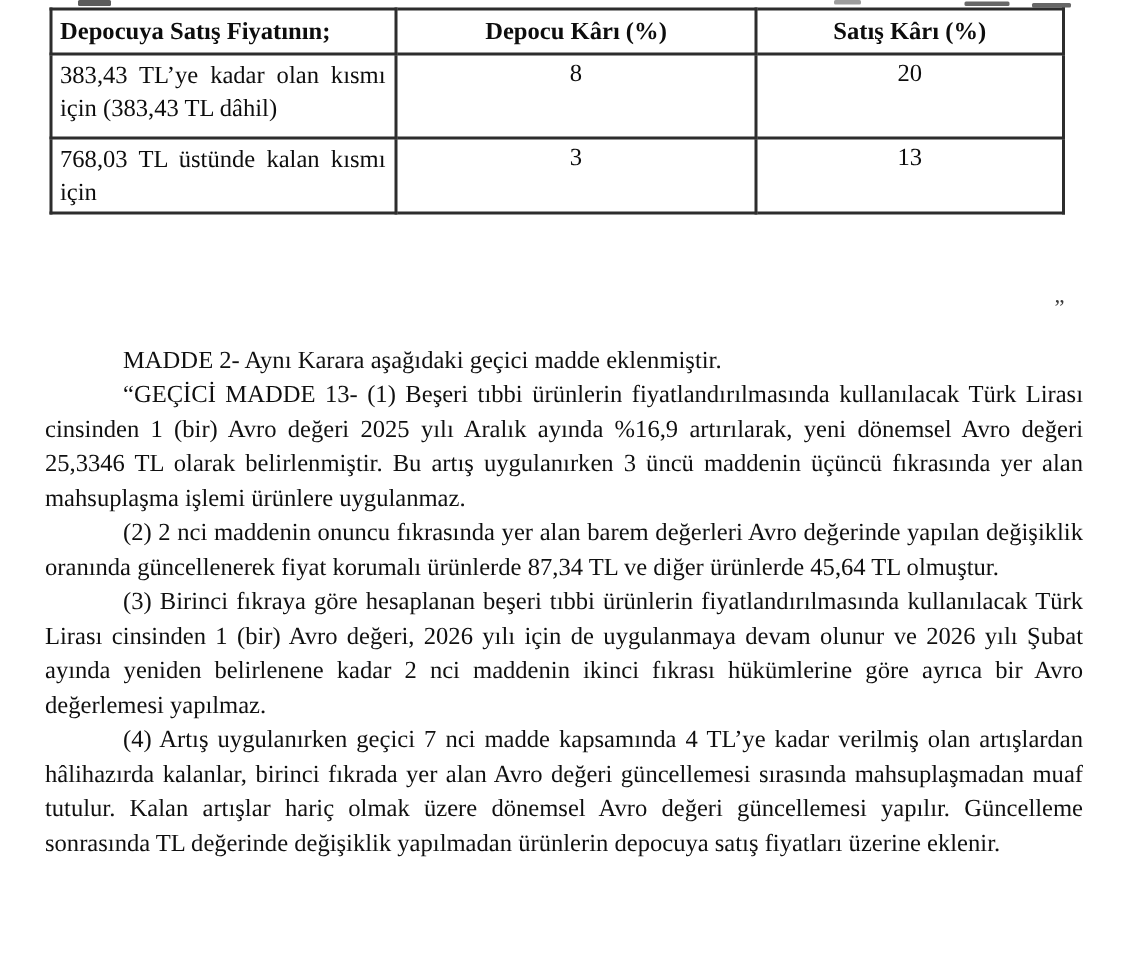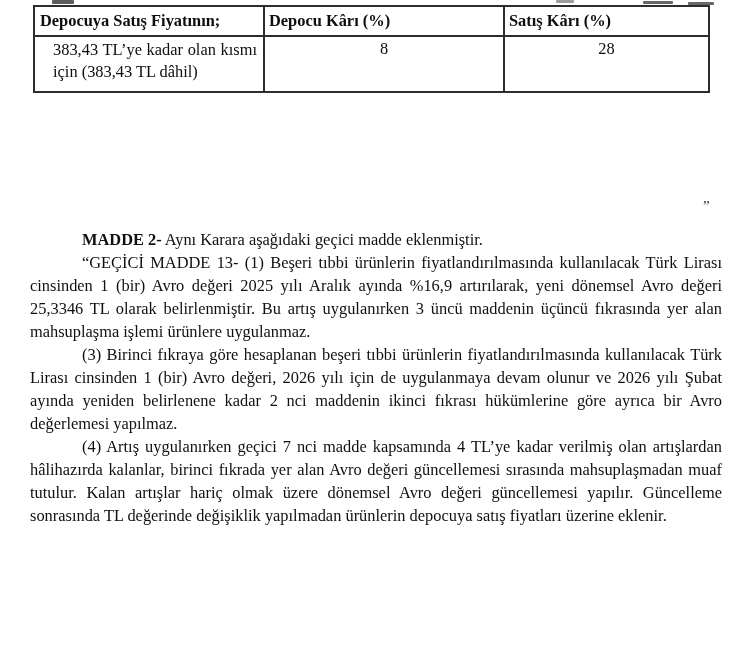--- a/index.html
+++ b/index.html
@@ -29,30 +29,30 @@
     color: #0d0d0d;
   }
   .col-band  { width: 230px; }
   .col-whole { width: 240px; }
   .col-pharm { width: 205px; }
 
   .price-table th {
     font-weight: 700;
     height: 24px;
     padding: 2px 4px;
-    text-align: left;
+    text-align: center;
     vertical-align: middle;
   }
   .price-table th.band-head { text-align: left; padding-left: 5px; }
 
   .cell-label {
     text-align: justify;
     vertical-align: top;
     line-height: 21.5px;
-    padding: 2px 6px 2px 18px;
+    padding: 2px 6px 2px 5px;
   }
   .cell-num {
     text-align: center;
     vertical-align: top;
     padding-top: 2px;
   }
   .row-1 td { height: 50px; }
   .row-2 td { height: 64px; }
   .row-3 td { height: 44px; }
 
@@ -71,21 +71,21 @@
     position: absolute;
     left: 30px;
     top: 228px;
     width: 692px;
     font-size: 16.4px;
     line-height: 23px;
     text-align: justify;
     color: #101010;
   }
   .body-text p { margin: 0; text-indent: 52px; }
-  .lead { font-weight: 700; }
+  .lead { font-weight: 400; }
 
   
   .artifact {
     position: absolute;
     background: #262626;
     border-radius: 1px;
   }
   .a1 { left: 52px;  top: 0;   width: 22px; height: 4px; opacity: .75; }
   .a2 { left: 556px; top: 0;   width: 18px; height: 3px; opacity: .45; }
   .a3 { left: 643px; top: 1px; width: 30px; height: 3px; opacity: .7;  }
@@ -111,27 +111,33 @@
       <tr>
         <th class="band-head">Depocuya Satış Fiyatının;</th>
         <th>Depocu Kârı (%)</th>
         <th>Satış Kârı (%)</th>
       </tr>
     </thead>
     <tbody>
       <tr class="row-1">
         <td class="cell-label">383,43 TL’ye kadar olan kısmı için (383,43 TL dâhil)</td>
         <td class="cell-num">8</td>
-        <td class="cell-num">28</td>
+        <td class="cell-num">20</td>
+      </tr>
+      <tr class="row-3">
+        <td class="cell-label">768,03 TL üstünde kalan kısmı için</td>
+        <td class="cell-num">3</td>
+        <td class="cell-num">13</td>
       </tr>
     </tbody>
   </table>
 
   <div class="closing-quote">”</div>
 
   <div class="body-text">
     <p><span class="lead">MADDE 2-</span><span> Aynı Karara aşağıdaki geçici madde eklenmiştir.</span></p>
     <p>“GEÇİCİ MADDE 13- (1) Beşeri tıbbi ürünlerin fiyatlandırılmasında kullanılacak Türk Lirası cinsinden 1 (bir) Avro değeri 2025 yılı Aralık ayında %16,9 artırılarak, yeni dönemsel Avro değeri 25,3346 TL olarak belirlenmiştir. Bu artış uygulanırken 3 üncü maddenin üçüncü fıkrasında yer alan mahsuplaşma işlemi ürünlere uygulanmaz.</p>
+    <p>(2) 2 nci maddenin onuncu fıkrasında yer alan barem değerleri Avro değerinde yapılan değişiklik oranında güncellenerek fiyat korumalı ürünlerde 87,34 TL ve diğer ürünlerde 45,64 TL olmuştur.</p>
     <p>(3) Birinci fıkraya göre hesaplanan beşeri tıbbi ürünlerin fiyatlandırılmasında kullanılacak Türk Lirası cinsinden 1 (bir) Avro değeri, 2026 yılı için de uygulanmaya devam olunur ve 2026 yılı Şubat ayında yeniden belirlenene kadar 2 nci maddenin ikinci fıkrası hükümlerine göre ayrıca bir Avro değerlemesi yapılmaz.</p>
     <p>(4) Artış uygulanırken geçici 7 nci madde kapsamında 4 TL’ye kadar verilmiş olan artışlardan hâlihazırda kalanlar, birinci fıkrada yer alan Avro değeri güncellemesi sırasında mahsuplaşmadan muaf tutulur. Kalan artışlar hariç olmak üzere dönemsel Avro değeri güncellemesi yapılır. Güncelleme sonrasında TL değerinde değişiklik yapılmadan ürünlerin depocuya satış fiyatları üzerine eklenir.</p>
   </div>
 
 </div>
 
 </body></html>

